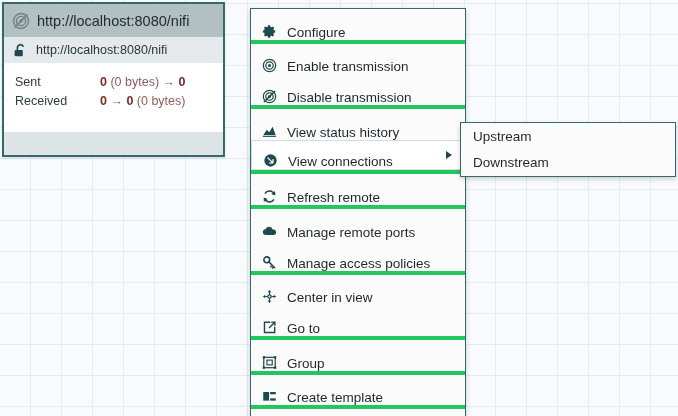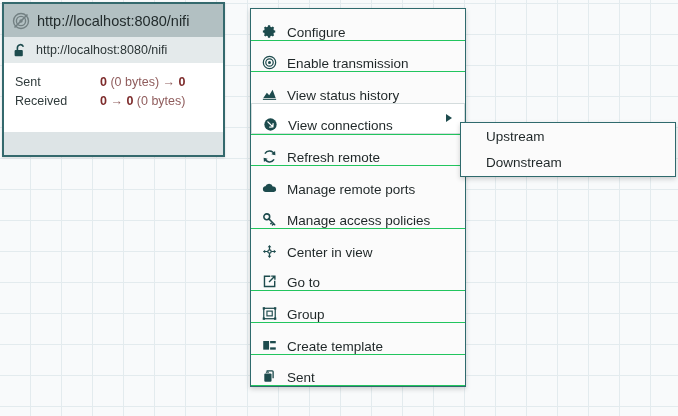--- a/index.html
+++ b/index.html
@@ -120,21 +120,21 @@
     left: 250px;
     top: 8px;
     width: 216px;
     background: #fbfbfb;
     border: 1px solid #2f6a6d;
     box-sizing: border-box;
     box-shadow: 0 2px 5px rgba(0,0,0,0.18);
     z-index: 20;
   }
   .menu-group + .menu-group {
-    border-top: 1px solid #22c55e;
+    border-top: 4px solid #22c55e;
   }
   .menu-item {
     position: relative;
     display: flex;
     align-items: flex-end;
     height: 30.7px;
     padding-left: 10px;
     box-sizing: border-box;
     font-size: 13.5px;
     color: #1f2728;
@@ -175,21 +175,21 @@
     background: #fbfbfb;
     border: 1px solid #2f6a6d;
     box-sizing: border-box;
     box-shadow: 0 2px 5px rgba(0,0,0,0.18);
     z-index: 30;
   }
   .submenu-item {
     display: flex;
     align-items: center;
     height: 26.5px;
-    padding-left: 25px;
+    padding-left: 12px;
     box-sizing: border-box;
     font-size: 13.5px;
     color: #1f2728;
     cursor: default;
     white-space: nowrap;
   }
 
   svg { display: block; }
 </style>
 </head>
@@ -250,20 +250,31 @@
       <div class="menu-item">
         <span class="mi-icon">
           <svg viewBox="0 0 17 17" width="15" height="15">
             <circle cx="8.5" cy="8.5" r="7" fill="none" stroke="#1d4b4d" stroke-width="1.4"></circle>
             <circle cx="8.5" cy="8.5" r="4.2" fill="none" stroke="#1d4b4d" stroke-width="1.4"></circle>
             <circle cx="8.5" cy="8.5" r="1.7" fill="#1d4b4d"></circle>
           </svg>
         </span>
         <span>Enable transmission</span>
       </div>
+      <div class="menu-item">
+        <span class="mi-icon">
+          <svg viewBox="0 0 17 17" width="15" height="15">
+            <circle cx="8.5" cy="8.5" r="7" fill="none" stroke="#1d4b4d" stroke-width="1.4"></circle>
+            <circle cx="8.5" cy="8.5" r="4.2" fill="none" stroke="#1d4b4d" stroke-width="1.4"></circle>
+            <circle cx="8.5" cy="8.5" r="1.7" fill="#1d4b4d"></circle>
+            <line x1="2.2" y1="14.8" x2="14.8" y2="2.2" stroke="#1d4b4d" stroke-width="1.7"></line>
+          </svg>
+        </span>
+        <span>Disable transmission</span>
+      </div>
     </div>
     <div class="menu-group">
       <div class="menu-item">
         <span class="mi-icon">
           <svg viewBox="0 0 17 17" width="15" height="15">
             <path fill="#1d4b4d" d="M1.5 12.5 L5.5 6.5 L8.2 9.4 L12 3.2 L15.5 12.5 Z"></path>
             <rect x="1" y="13.3" width="15" height="1.3" fill="#1d4b4d"></rect>
           </svg>
         </span>
         <span>View status history</span>

